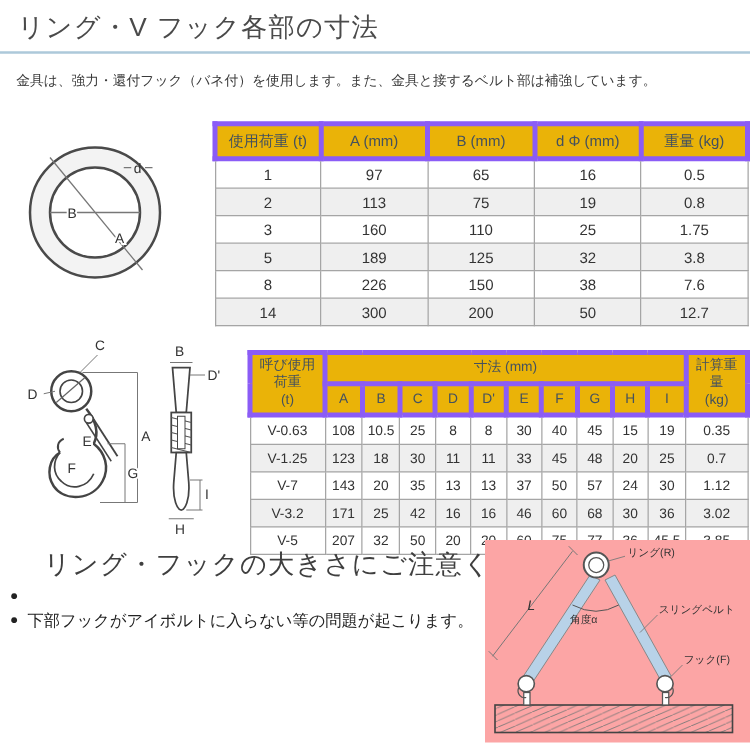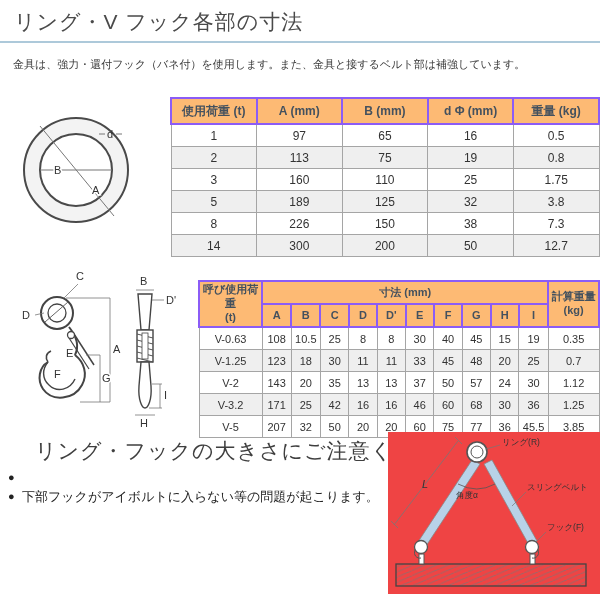--- a/index.html
+++ b/index.html
@@ -6,21 +6,21 @@
   body{
     width:600px;height:600px;position:relative;overflow:hidden;
     background:#ffffff;color:#333;
     font-family:"Liberation Sans","DejaVu Sans",sans-serif;
   }
   .page-title{position:absolute;left:14px;top:8px;font-size:21px;color:#4a4a4a;letter-spacing:1px;white-space:nowrap;}
   .title-rule{position:absolute;left:0;top:41px;width:600px;height:2px;background:#adc9da;}
   .subtitle{position:absolute;left:13px;top:57px;font-size:11px;color:#3a3a3a;white-space:nowrap;}
 
   table{border-collapse:collapse;background:#fff;table-layout:fixed;}
-  th{background:#fdba74;color:#44515e;font-weight:bold;border:2px solid #8b5cf6;}
+  th{background:#eab308;color:#44515e;font-weight:normal;border:4px solid #8b5cf6;}
   td{border:1px solid #a5a5a5;text-align:center;color:#333;background:#fff;}
   tbody tr:nth-child(even) td{background:#efefef;}
 
   .t1{position:absolute;left:170px;top:97px;}
   .t1 th{width:82px;height:22px;font-size:12px;}
   .t1 td{height:19px;font-size:12px;}
 
   .t2{position:absolute;left:198px;top:280px;}
   .t2 th{font-size:11px;height:19px;line-height:1.25;}
   .t2 td{font-size:11px;height:19px;}
@@ -31,21 +31,21 @@
   .caution-heading{
     position:absolute;left:35px;top:437px;width:356px;
     font-size:21px;color:#3f3f3f;white-space:nowrap;overflow:hidden;letter-spacing:1px;
   }
   .bullets{position:absolute;left:8px;top:468px;font-size:13px;line-height:19px;color:#222;}
   .bullet-line{display:flex;}
   .bullet-marker{width:14px;flex:0 0 14px;font-size:11px;line-height:19px;}
 
   .ring-svg{position:absolute;left:10px;top:100px;}
   .hook-svg{position:absolute;left:8px;top:258px;}
-  .sling-wrap{position:absolute;left:388px;top:432px;width:212px;height:162px;background:#ef4444;}
+  .sling-wrap{position:absolute;left:388px;top:432px;width:212px;height:162px;background:#fca5a5;}
   svg text{fill:#333;font-family:"Liberation Sans","DejaVu Sans",sans-serif;}
   .dimlabel{font-size:11px;}
   .dimlabel-halo{paint-order:stroke;stroke:#ffffff;stroke-width:3px;}
   .slabel{font-size:8.5px;}
 </style>
 </head>
 <body>
 
 <div class="page-title">リング・V フック各部の寸法</div>
 <div class="title-rule"></div>
@@ -100,21 +100,21 @@
         <td>189</td>
         <td>125</td>
         <td>32</td>
         <td>3.8</td>
       </tr>
       <tr>
         <td>8</td>
         <td>226</td>
         <td>150</td>
         <td>38</td>
-        <td>7.3</td>
+        <td>7.6</td>
       </tr>
       <tr>
         <td>14</td>
         <td>300</td>
         <td>200</td>
         <td>50</td>
         <td>12.7</td>
       </tr>
     </tbody>
 </table>
@@ -207,21 +207,21 @@
         <td>11</td>
         <td>11</td>
         <td>33</td>
         <td>45</td>
         <td>48</td>
         <td>20</td>
         <td>25</td>
         <td>0.7</td>
       </tr>
       <tr>
-        <td>V-2</td>
+        <td>V-7</td>
         <td>143</td>
         <td>20</td>
         <td>35</td>
         <td>13</td>
         <td>13</td>
         <td>37</td>
         <td>50</td>
         <td>57</td>
         <td>24</td>
         <td>30</td>
@@ -232,21 +232,21 @@
         <td>171</td>
         <td>25</td>
         <td>42</td>
         <td>16</td>
         <td>16</td>
         <td>46</td>
         <td>60</td>
         <td>68</td>
         <td>30</td>
         <td>36</td>
-        <td>1.25</td>
+        <td>3.02</td>
       </tr>
       <tr>
         <td>V-5</td>
         <td>207</td>
         <td>32</td>
         <td>50</td>
         <td>20</td>
         <td>20</td>
         <td>60</td>
         <td>75</td>

